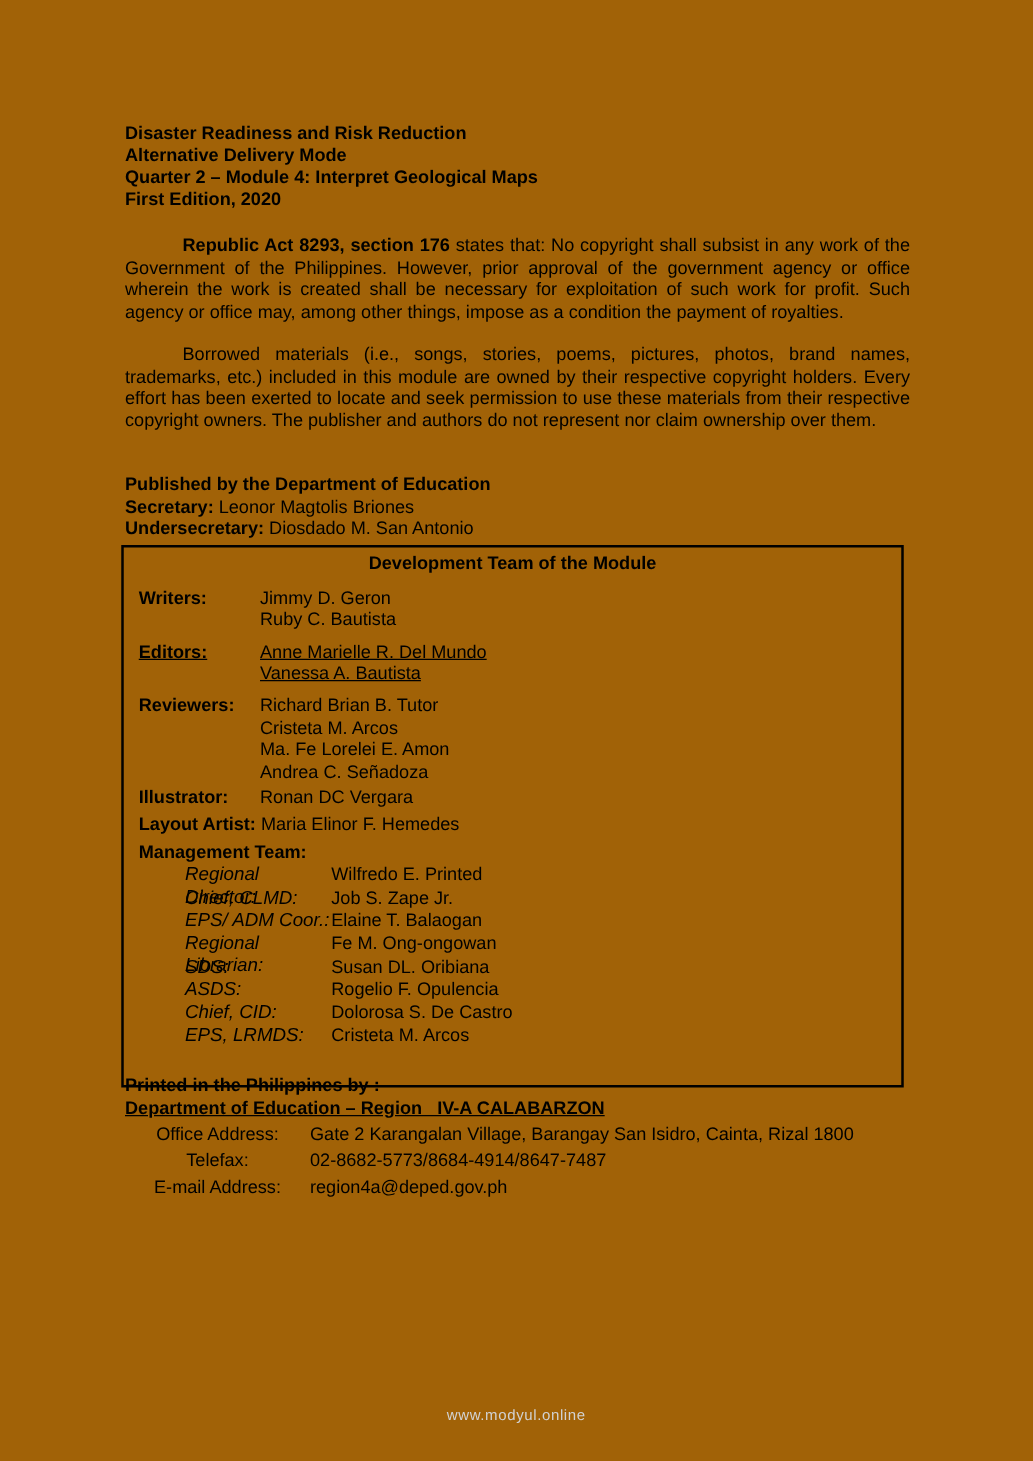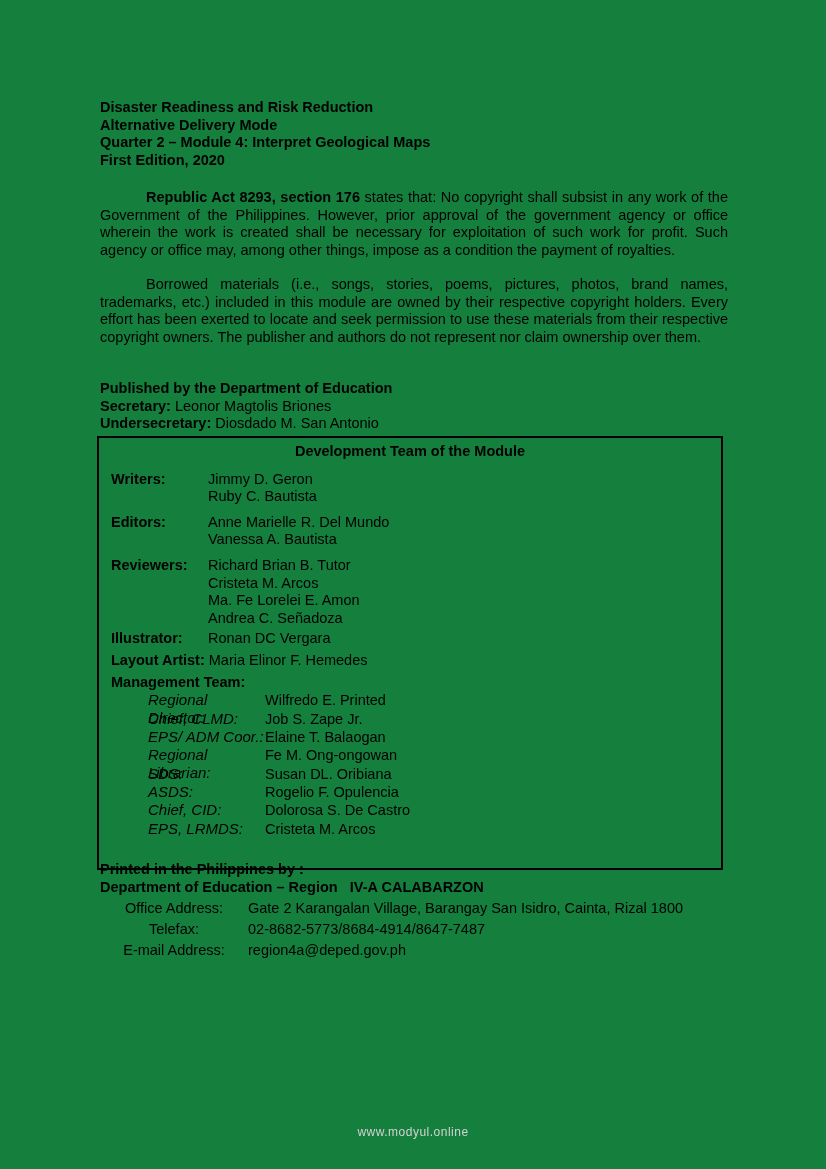--- a/index.html
+++ b/index.html
@@ -1,20 +1,20 @@
 <!DOCTYPE html>
 <html><head>
 <meta charset="utf-8">
 <style>
   html,body { margin:0; padding:0; background:#e9e9e9; }
   .page {
     position:relative;
     width:826px; height:1169px;
     margin:0 auto;
-    background:#15803d;
+    background:#a16207;
     font-family:"Liberation Sans", sans-serif;
     font-size:14.5px;
     line-height:17.6px;
     color:#000;
     overflow:hidden;
   }
   .bold { font-weight:bold; }
   .block { position:absolute; left:100px; width:628px; }
 
   #header-block { top:99px; font-weight:bold; }
@@ -31,32 +31,32 @@
     width:626px; height:434px;
     box-sizing:border-box;
     border:2px solid #000;
     overflow:hidden;
   }
   .box-title { text-align:center; font-weight:bold; margin-top:5px; }
   .box-body { padding:0 12px; }
   .team-row { display:flex; }
   .team-row .team-label { font-weight:bold; width:97px; flex:none; }
   #writers-row { margin-top:10px; }
-  #editors-row { margin-top:8px; }
+  #editors-row { margin-top:8px;text-decoration:underline; }
   #reviewers-row { margin-top:8px; }
   #illustrator-row { margin-top:3px; }
   #layout-artist-row { margin-top:4px; }
   #management-label { margin-top:4px; font-weight:bold; }
   .mgmt { margin-left:37px; }
   .mgmt-row { display:flex; height:18.4px; align-items:baseline; }
   .mgmt-role { font-style:italic; font-size:15px; width:117px; flex:none; }
   .mgmt-name { font-size:14.5px; }
 
   #printed-block { top:861px; }
-  .pre { white-space:pre; }
+  .pre { white-space:pre;text-decoration:underline; }
   .printed-row { display:flex; margin-top:3.5px; }
   .printed-label { width:148px; flex:none;text-align:center; }
 
   #watermark {
     position:absolute; left:0; top:1124px; width:826px;
     text-align:center;
     color:#d2d2d2;
     font-size:12px;
     letter-spacing:0.5px;
   }

